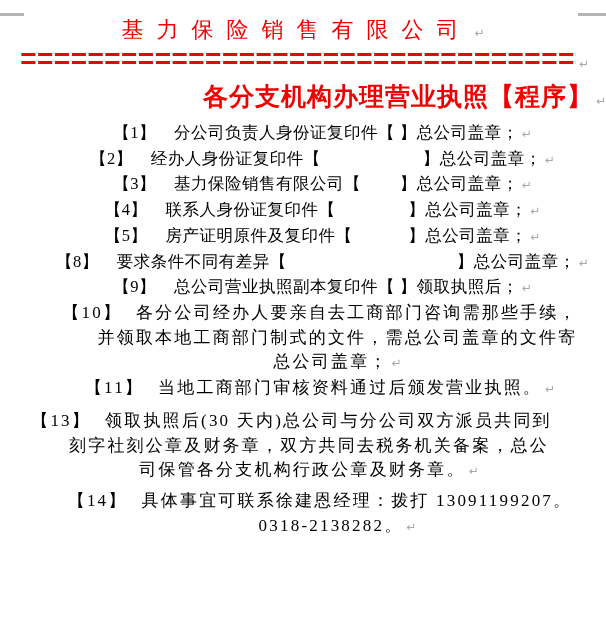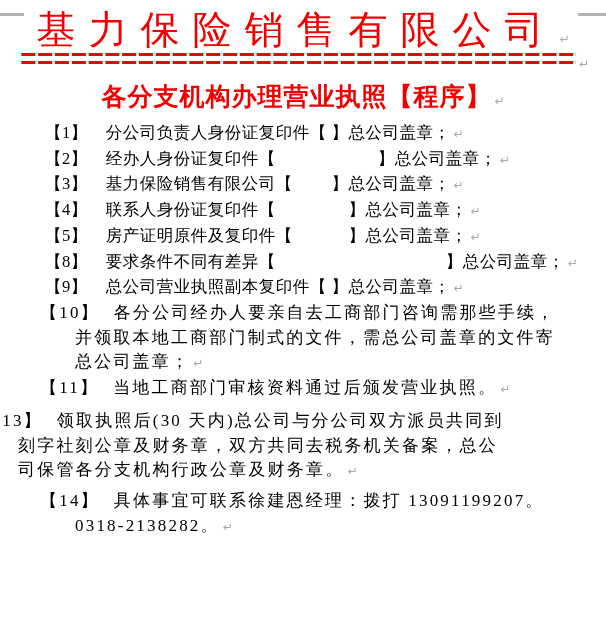--- a/index.html
+++ b/index.html
@@ -38,21 +38,21 @@
     vertical-align: baseline;
   }
 
   .title-row {
     margin: 13px 0 0 0;
     text-align: center;
     white-space: nowrap;
   }
   .title-text {
     color: var(--accent_red, #f20000);
-    font-size: 39px;
+    font-size: 22px;
     line-height: 34px;
     letter-spacing: 13px;
   }
 
   .divider-row {
     margin: 6px 0 0 20px;
     height: 18px;
     white-space: nowrap;
   }
   .divider {
@@ -64,34 +64,35 @@
     font-family: "Liberation Mono", monospace;
     font-weight: bold;
     font-size: 28px;
     line-height: 16px;
     vertical-align: top;
   }
   .divider-row .pmark { vertical-align: bottom; }
 
   .heading-row {
     margin: 11px 0 0 0;
-    text-align: center;
+    text-align: right;
     white-space: nowrap;
   }
   .heading-text {
     color: var(--accent_red, #f20000);
     font-size: 25px;
     line-height: 30px;
     font-weight: bold;
     letter-spacing: 1px;
   }
 
   .items {
     margin: 9px 0 17px 0;
     width: 600px;
+    text-align: center;
   }
   .item {
     margin: 0;
     color: #000000;
     font-size: 16.5px;
     line-height: 24.7px;
     letter-spacing: 0.5px;
   }
   .item .txt { white-space: pre; }
   .g1 { padding-left: 105px; text-indent: -60px; }
@@ -121,21 +122,21 @@
 
   <div class="heading-row"><span class="heading-text">各分支机构办理营业执照【程序】</span><span class="pmark">↵</span></div>
 
   <div class="items">
     <p class="item g1 item-1"><span class="num">【1】</span><span class="txt">分公司负责人身份证复印件【 】总公司盖章；</span><span class="pmark">↵</span></p>
     <p class="item g1 item-2"><span class="num">【2】</span><span class="txt">经办人身份证复印件【　　　　　　】总公司盖章；</span><span class="pmark">↵</span></p>
     <p class="item g1 item-3"><span class="num">【3】</span><span class="txt">基力保险销售有限公司【　　 】总公司盖章；</span><span class="pmark">↵</span></p>
     <p class="item g1 item-4"><span class="num">【4】</span><span class="txt">联系人身份证复印件【　　　　 】总公司盖章；</span><span class="pmark">↵</span></p>
     <p class="item g1 item-5"><span class="num">【5】</span><span class="txt">房产证明原件及复印件【　　　 】总公司盖章；</span><span class="pmark">↵</span></p>
     <p class="item g1 item-8"><span class="num">【8】</span><span class="txt">要求条件不同有差异【　　　　　　　　　　】总公司盖章；</span><span class="pmark">↵</span></p>
-    <p class="item g1 item-9"><span class="num">【9】</span><span class="txt">总公司营业执照副本复印件【 】总公司盖章；</span><span class="pmark">↵</span></p>
+    <p class="item g1 item-9"><span class="num">【9】</span><span class="txt">总公司营业执照副本复印件【 】领取执照后；</span><span class="pmark">↵</span></p>
     <p class="item g2 item-10"><span class="num">【10】</span><span class="txt">各分公司经办人要亲自去工商部门咨询需那些手续，
 并领取本地工商部门制式的文件，需总公司盖章的文件寄
 总公司盖章；</span><span class="pmark">↵</span></p>
     <p class="item g2 item-11"><span class="num">【11】</span><span class="txt">当地工商部门审核资料通过后颁发营业执照。</span><span class="pmark">↵</span></p>
     <p class="item g2 item-13"><span class="num">【13】</span><span class="txt">领取执照后(30 天内)总公司与分公司双方派员共同到
 刻字社刻公章及财务章，双方共同去税务机关备案，总公
 司保管各分支机构行政公章及财务章。</span><span class="pmark">↵</span></p>
     <p class="item g2 item-14"><span class="num">【14】</span><span class="txt">具体事宜可联系徐建恩经理：拨打 13091199207。
 0318-2138282。</span><span class="pmark">↵</span></p>
   </div>

